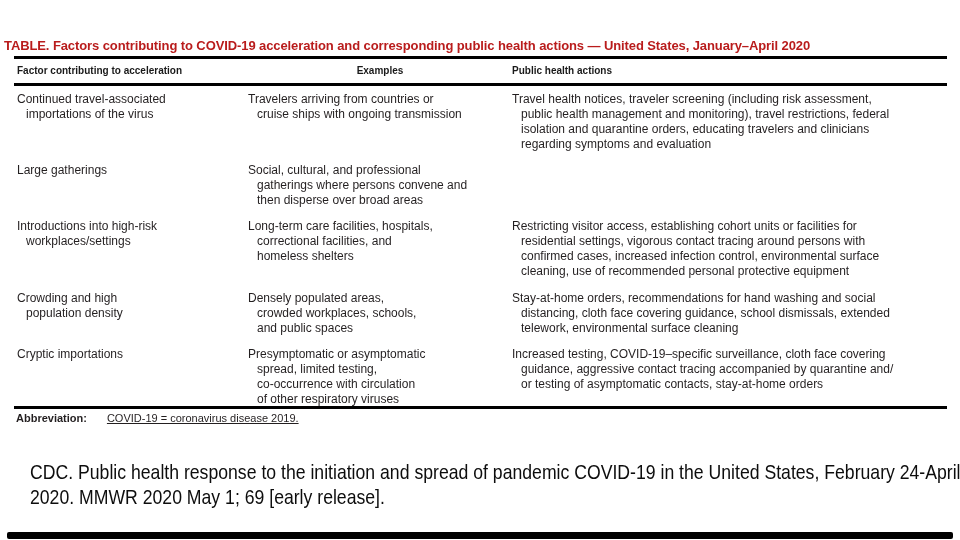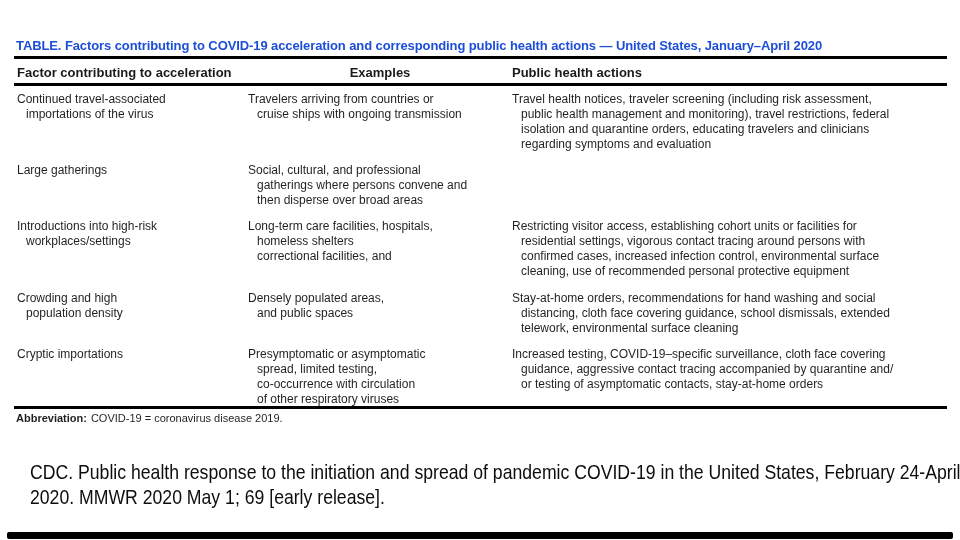--- a/index.html
+++ b/index.html
@@ -1,30 +1,30 @@
 <!DOCTYPE html>
 <html><head>
 <meta charset="utf-8">
 <style>
   html,body{margin:0;padding:0;background:#ffffff;}
   .slide{
     position:relative;width:960px;height:540px;background:#ffffff;overflow:hidden;
     font-family:"Liberation Sans",sans-serif;
   }
   .tbl-title{
-    position:absolute;left:16px;top:38px;width:932px;
-    font-size:13px;font-weight:700;color:#1d4ed8;letter-spacing:-0.1px;white-space:nowrap;
+    position:absolute;left:4px;top:38px;width:932px;
+    font-size:13px;font-weight:700;color:#b91c1c;letter-spacing:-0.1px;white-space:nowrap;
   }
   .rule{position:absolute;left:14px;width:933px;height:3px;background:#000;}
   .rule-1{top:56px}
   .rule-2{top:83px}
   .rule-3{top:406px}
   .thead{
     position:absolute;left:14px;top:65px;width:933px;display:flex;
-    font-size:13px;font-weight:700;color:#1a1a1a;
+    font-size:10px;font-weight:700;color:#1a1a1a;
   }
   .hc1{width:234px;padding-left:3px;box-sizing:border-box;}
   .hc2{width:264px;text-align:center;}
   .hc3{flex:1;text-align:left;}
   .tbody{
     position:absolute;left:14px;top:92px;width:933px;
     font-size:12px;line-height:15px;color:#231f20;
   }
   .row{display:flex;}
   .r1{min-height:60px;margin-bottom:11px;}
@@ -32,21 +32,21 @@
   .r3{min-height:60px;margin-bottom:12px;}
   .r4{min-height:45px;margin-bottom:11px;}
   .r5{min-height:60px;}
   .cc1{width:234px;padding-left:3px;box-sizing:border-box;}
   .cc2{width:264px;box-sizing:border-box;}
   .cc3{flex:1;}
   .ln{white-space:nowrap;}
   .cont{padding-left:9px;}
   .abbrev{position:absolute;left:16px;top:412px;font-size:11px;color:#231f20;white-space:nowrap;}
   .abbrev .lab{font-weight:700;}
-  .abbrev .txt{margin-left:4px;}
+  .abbrev .txt{margin-left:20px;text-decoration:underline;}
   .citation{
     position:absolute;left:30px;top:459px;
     font-size:21px;line-height:25px;color:#0d0d0d;
     transform:scaleX(0.84);transform-origin:left top;white-space:nowrap;
   }
   .bottom-bar{position:absolute;left:7px;right:7px;bottom:1px;height:7px;background:#000;border-radius:2px;}
 </style>
 </head>
 <body>
 
@@ -94,38 +94,39 @@
       </div>
     </div>
 
     <div class="row r3">
       <div class="cc1">
         <div class="ln">Introductions into high-risk</div>
         <div class="ln cont">workplaces/settings</div>
       </div>
       <div class="cc2">
         <div class="ln">Long-term care facilities, hospitals,</div>
+        <div class="ln cont">correctional facilities, and</div>
         <div class="ln cont">homeless shelters</div>
-        <div class="ln cont">correctional facilities, and</div>
       </div>
       <div class="cc3">
         <div class="ln">Restricting visitor access, establishing cohort units or facilities for</div>
         <div class="ln cont">residential settings, vigorous contact tracing around persons with</div>
         <div class="ln cont">confirmed cases, increased infection control, environmental surface</div>
         <div class="ln cont">cleaning, use of recommended personal protective equipment</div>
       </div>
     </div>
 
     <div class="row r4">
       <div class="cc1">
         <div class="ln">Crowding and high</div>
         <div class="ln cont">population density</div>
       </div>
       <div class="cc2">
         <div class="ln">Densely populated areas,</div>
+        <div class="ln cont">crowded workplaces, schools,</div>
         <div class="ln cont">and public spaces</div>
       </div>
       <div class="cc3">
         <div class="ln">Stay-at-home orders, recommendations for hand washing and social</div>
         <div class="ln cont">distancing, cloth face covering guidance, school dismissals, extended</div>
         <div class="ln cont">telework, environmental surface cleaning</div>
       </div>
     </div>
 
     <div class="row r5">

